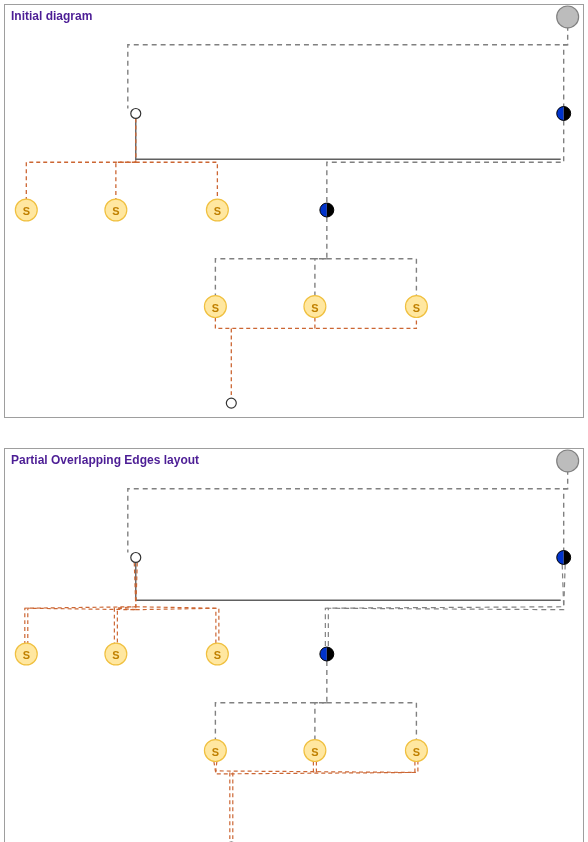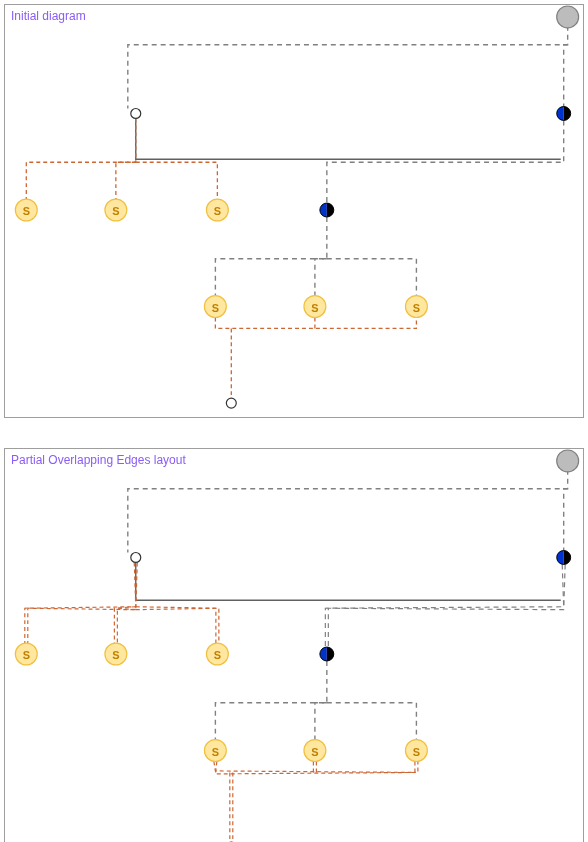--- a/index.html
+++ b/index.html
@@ -23,22 +23,22 @@
     border: 1px solid #9e9e9e;
     box-sizing: border-box;
     background: #fff;
   }
   .panel.top { top: 4px; }
   .panel.bot { top: 448px; padding-left: 26px; }
   .panel-title {
     position: absolute;
     left: 6px;
     top: 4px;
-    font-weight: 400;
-    color: #8b5cf6;
+    font-weight: 700;
+    color: #4c1d95;
     font-size: 12px;
   }
   svg.diagram {
     position: absolute;
     left: 0; top: 0;
     width: 100%; height: 100%;
   }
   .edge-gray {
     stroke: #808080;
     stroke-width: 1.4;

